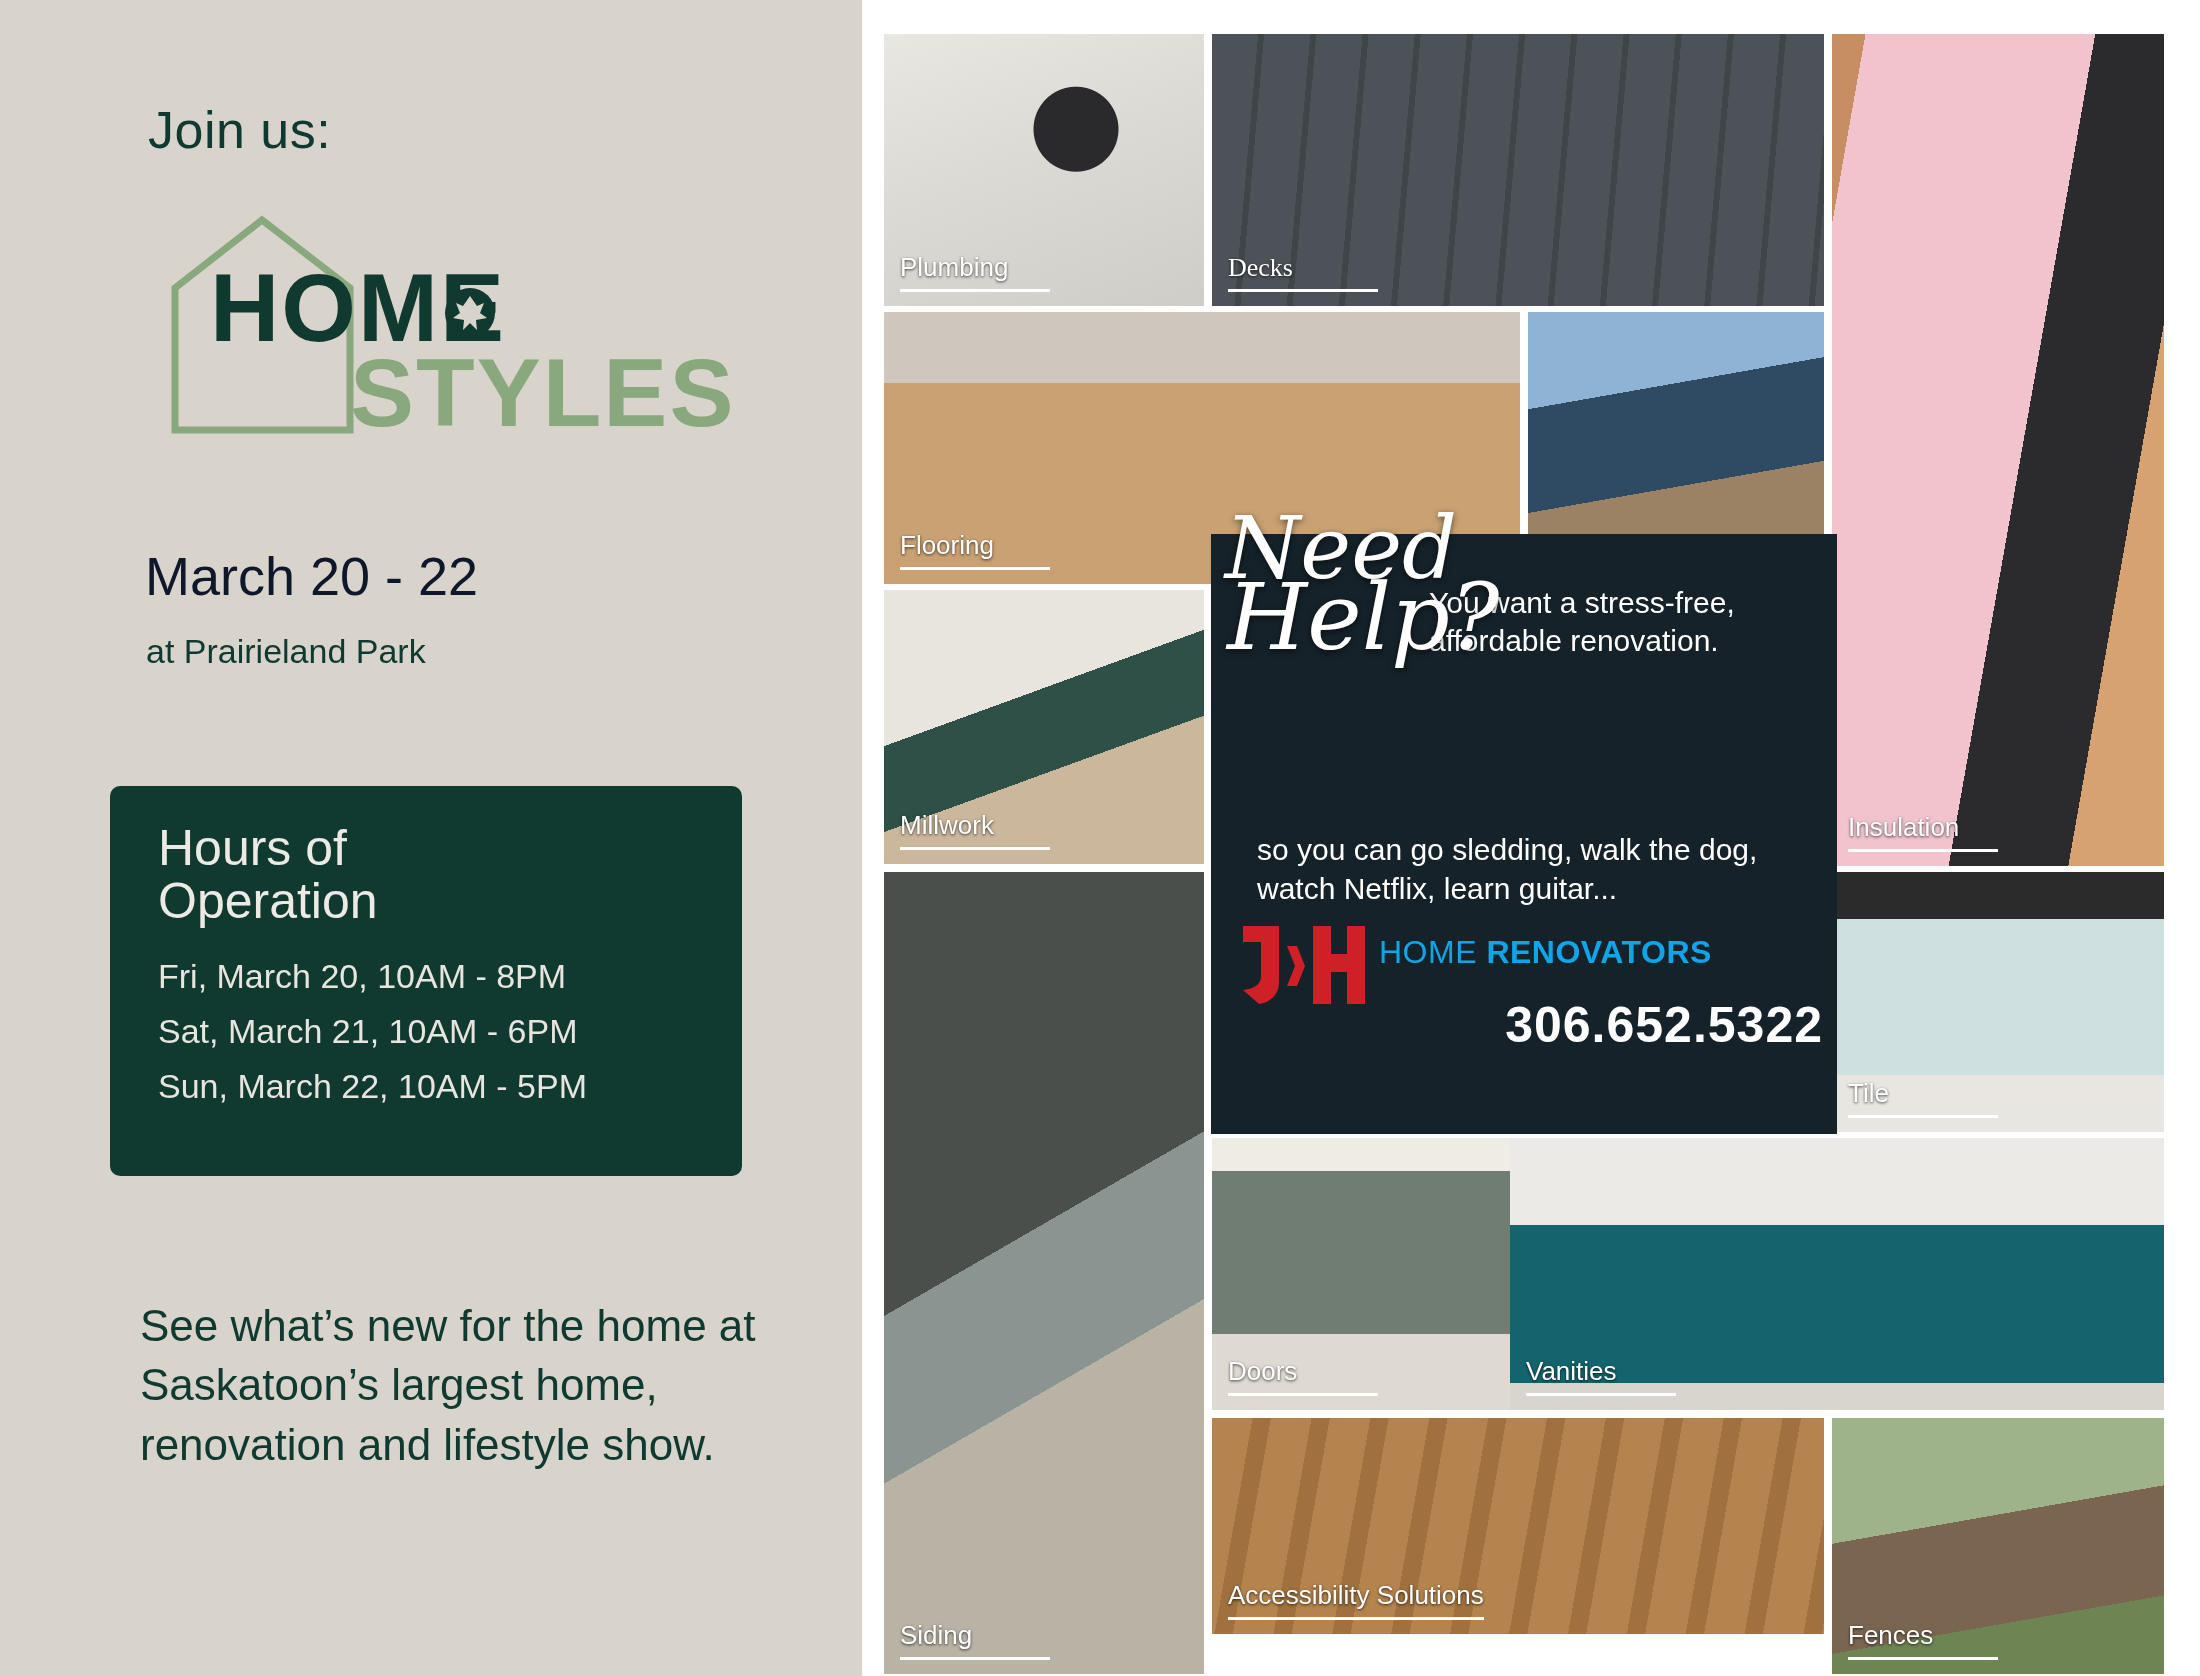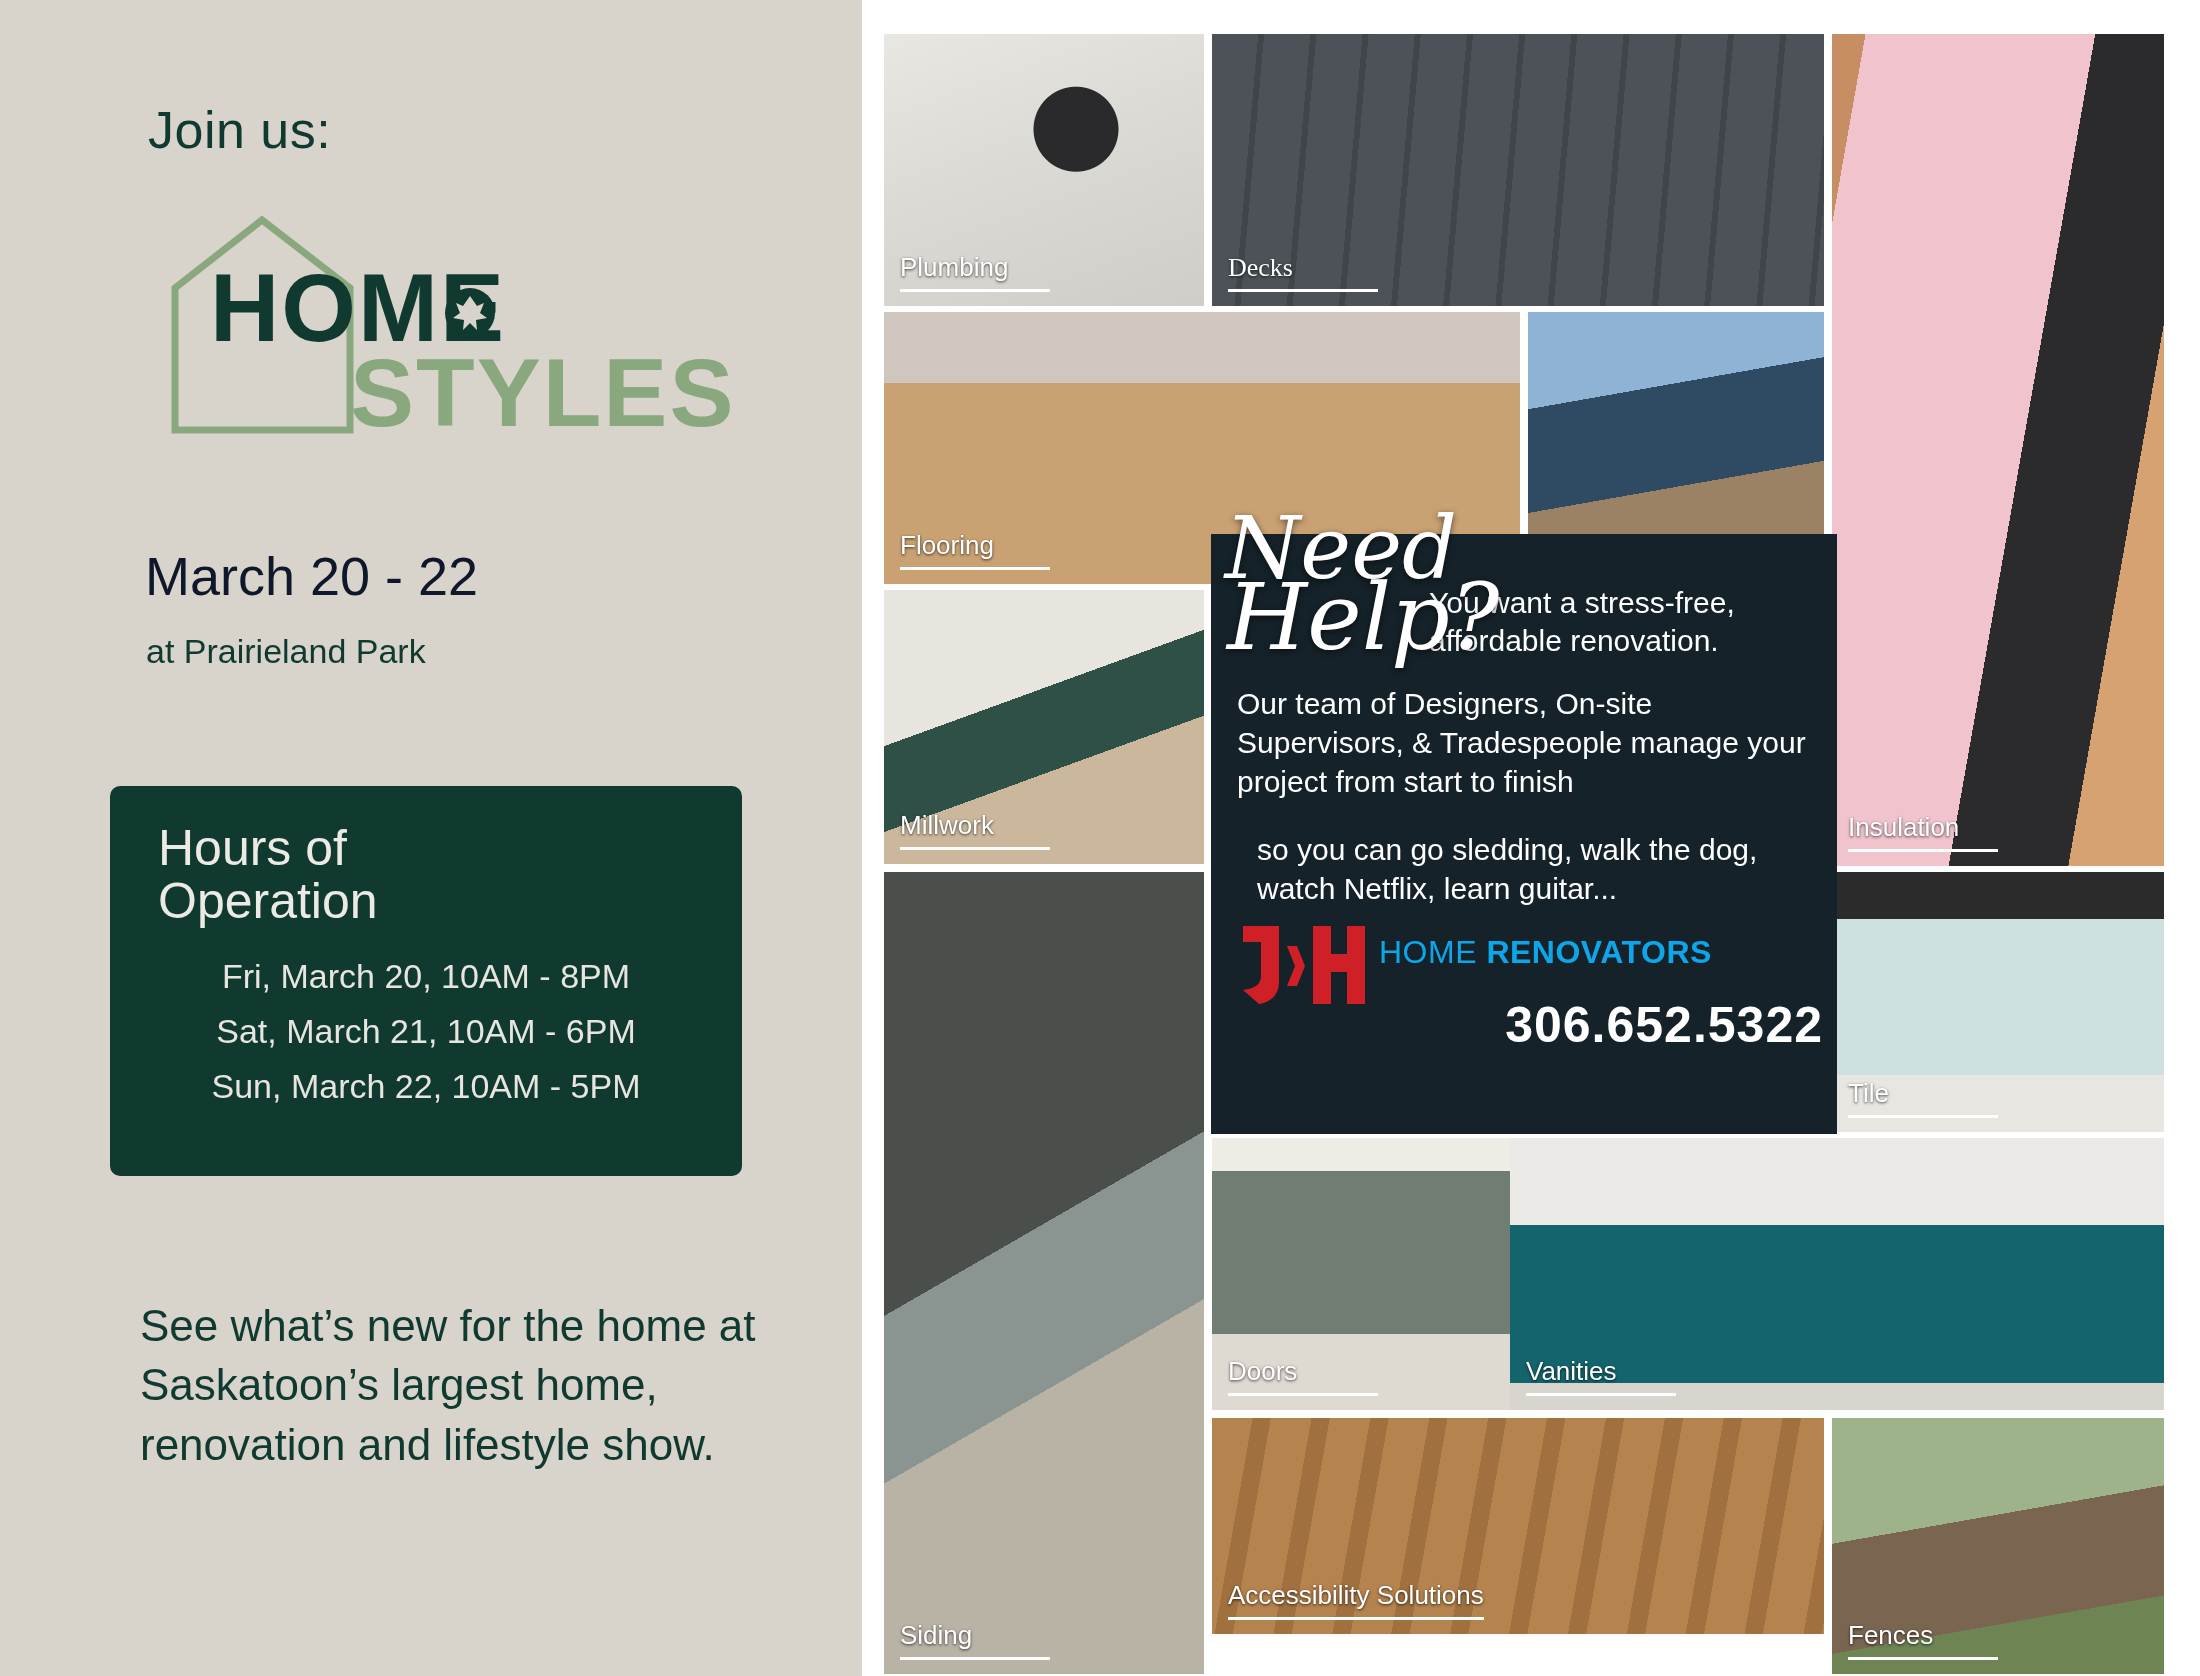--- a/index.html
+++ b/index.html
@@ -105,21 +105,20 @@
     font-size: 50px;
     line-height: 1.05;
     font-weight: 400;
     color: #eceae4;
   }
   .hours-list { margin-top: 22px; }
   .hours-list div {
     font-size: 34px;
     line-height: 1.62;
     color: #e7e5df;
-    text-align: center;
   }
   .tagline {
     position: absolute;
     left: 140px;
     top: 1260px;
     width: 640px;
     font-size: 44px;
     line-height: 1.35;
     color: #10392f;
     font-weight: 500;
@@ -350,21 +349,20 @@
       </div>
 
       <div class="tile p-fences" style="left:948px; top:1384px; width:332px; height:256px;">
         <span class="cap">Fences</span>
       </div>
 
       <div class="ad">
         <div class="ad-need">Need</div>
         <div class="ad-help">Help?</div>
         <div class="ad-l1">You want a stress-free, affordable renovation.</div>
-        <div class="ad-l2">Our team of Designers, On-site Supervisors, &amp; Tradespeople manage your project from start to finish</div>
         <div class="ad-l3">so you can go sledding, walk the dog, watch Netflix, learn guitar...</div>
 
         <svg class="jh-logo" viewBox="0 0 132 92">
           <path d="M8 6 H44 V62 Q44 80 24 84 L8 70 Q26 68 26 56 V22 H8 Z" fill="#cf2027"></path>
           <path d="M78 6 H96 V34 H112 V6 H130 V84 H112 V52 H96 V84 H78 Z" fill="#cf2027"></path>
           <path d="M52 26 L62 26 L70 46 L62 66 L52 66 L60 46 Z" fill="#cf2027"></path>
         </svg>
 
         <div class="jh-name">
           <span>HOME </span><b>RENOVATORS</b>

